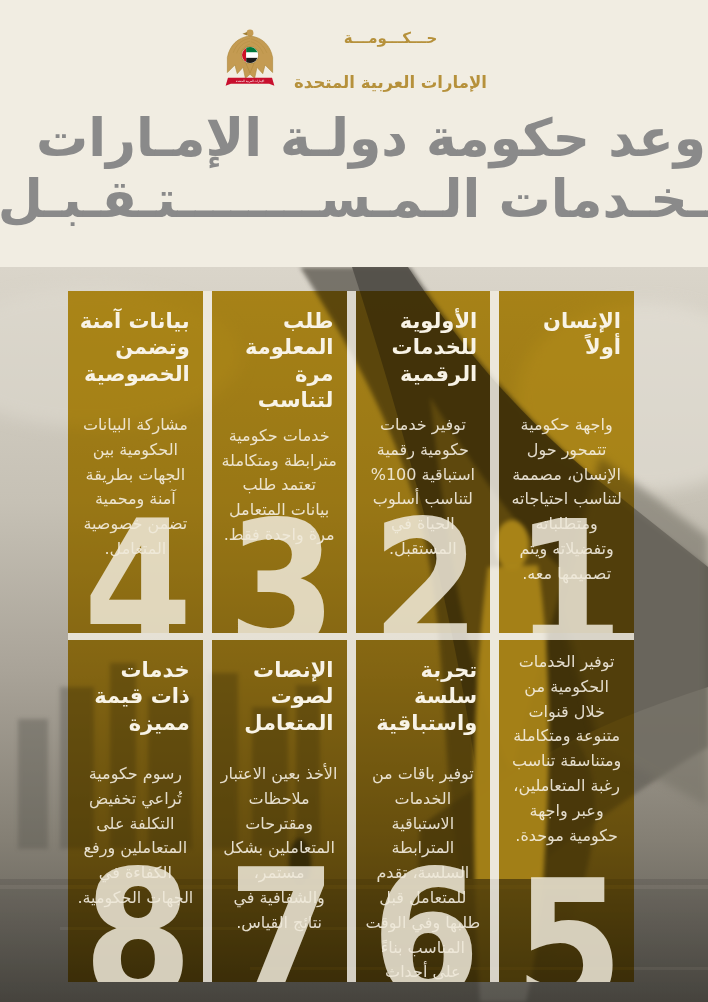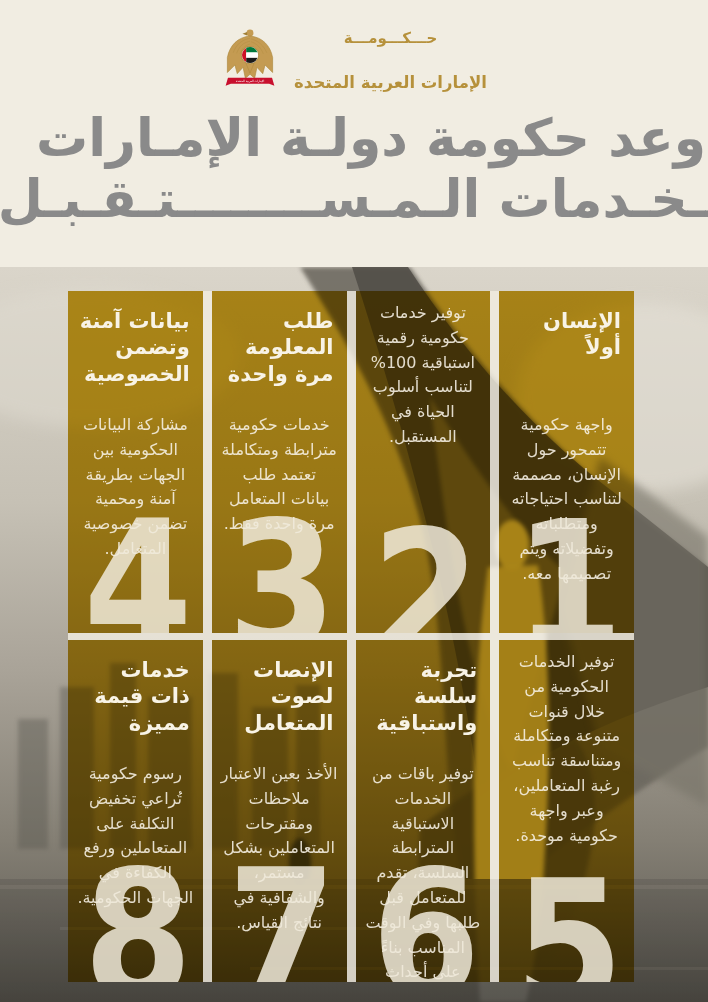--- a/index.html
+++ b/index.html
@@ -186,31 +186,34 @@
         <div class="card-title">الإنسان
 أولاً</div>
         <div class="card-body">واجهة حكومية تتمحور حول الإنسان، مصممة لتناسب احتياجاته ومتطلباته وتفضيلاته ويتم تصميمها معه.</div>
         <div class="card-number"><span>1</span></div>
       </div>
     </div>
     <div class="gap-v"></div>
     <div class="card">
       <div class="card-bg"></div>
       <div class="card-content">
+        <div class="card-title">الأولوية
+للخدمات
+الرقمية</div>
         <div class="card-body">توفير خدمات حكومية رقمية استباقية 100% لتناسب أسلوب الحياة في المستقبل.</div>
         <div class="card-number"><span>2</span></div>
       </div>
     </div>
     <div class="gap-v"></div>
     <div class="card">
       <div class="card-bg"></div>
       <div class="card-content">
         <div class="card-title">طلب
 المعلومة
-مرة واحدة</div>
+مرة لتناسب</div>
         <div class="card-body">خدمات حكومية مترابطة ومتكاملة تعتمد طلب بيانات المتعامل مرة واحدة فقط.</div>
         <div class="card-number"><span>3</span></div>
       </div>
     </div>
     <div class="gap-v"></div>
     <div class="card">
       <div class="card-bg"></div>
       <div class="card-content">
         <div class="card-title">بيانات آمنة
 وتضمن

